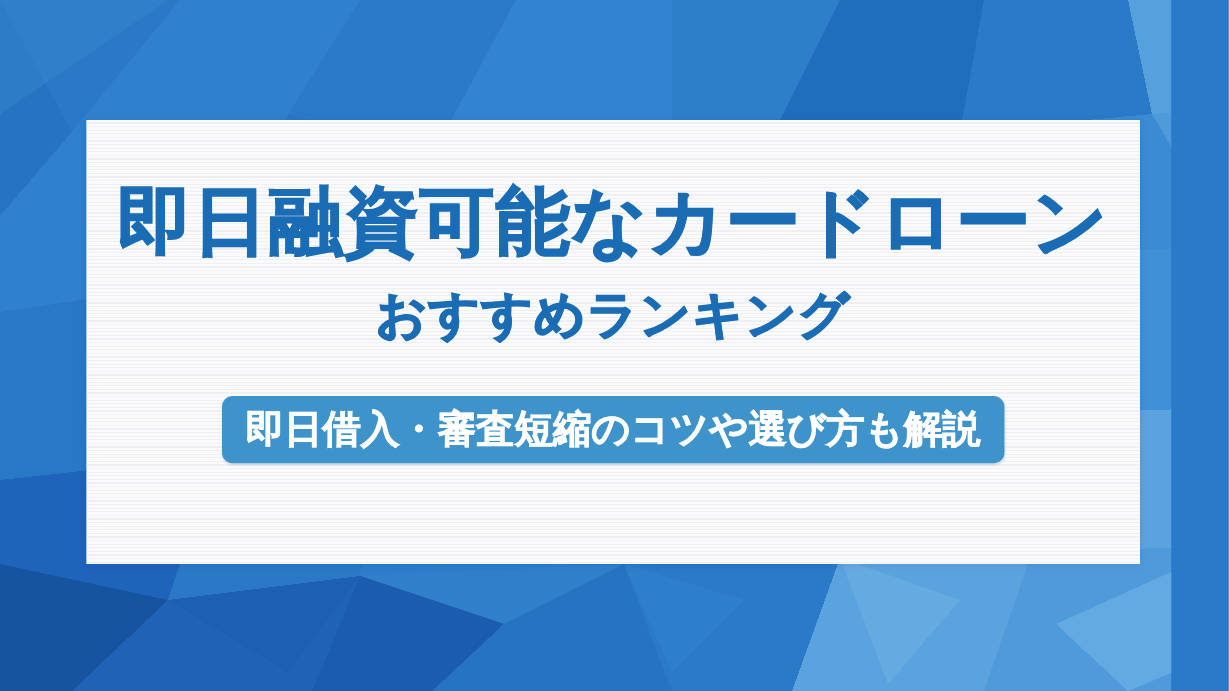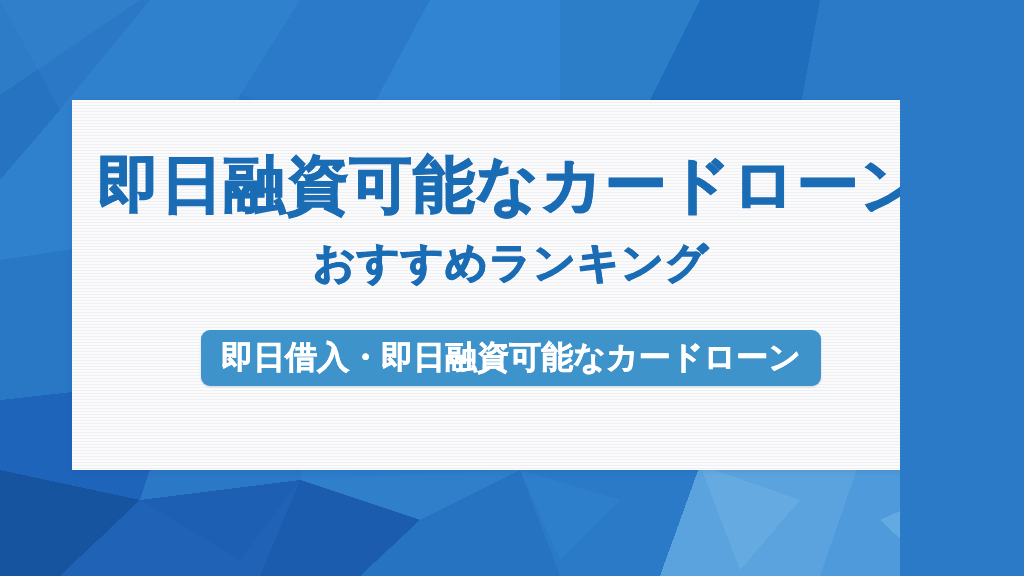--- a/index.html
+++ b/index.html
@@ -2,21 +2,21 @@
 <html lang="ja"><head>
 <meta charset="utf-8">
 <style>
   html,body{margin:0;padding:0;}
   body{
     width:1024px;height:576px;overflow:hidden;
     font-family:"Liberation Sans","DejaVu Sans",sans-serif;
     background:#2a7ac8;
   }
   #stage{
-    position:relative;width:900px;height:576px;overflow:hidden;
+    position:relative;width:976px;height:576px;overflow:hidden;
     background:#2f7fcb;
   }
   
   #poly-bg{position:absolute;inset:0;width:1024px;height:576px;display:block;}
 
   
   .card{
     position:absolute;left:72px;top:100px;width:878px;height:370px;
     background:#fbfbfc;
     background-image:repeating-linear-gradient(
@@ -147,17 +147,17 @@
     </g>
   </svg>
 
   <div class="card">
 
     <div class="title-block">
       <div class="title-line l1">即日融資可能なカードローン</div>
       <div class="title-line l2">おすすめランキング</div>
     </div>
 
-    <div class="badge">即日借入・即日融資可能なカードローン</div>
+    <div class="badge">即日借入・審査短縮のコツや選び方も解説</div>
   </div>
 
 
 </div>
 
 </body></html>

